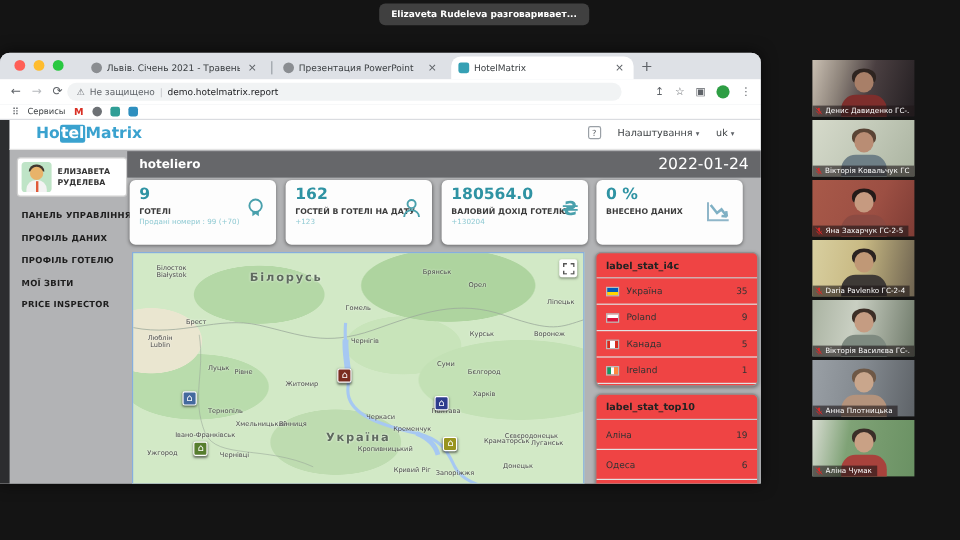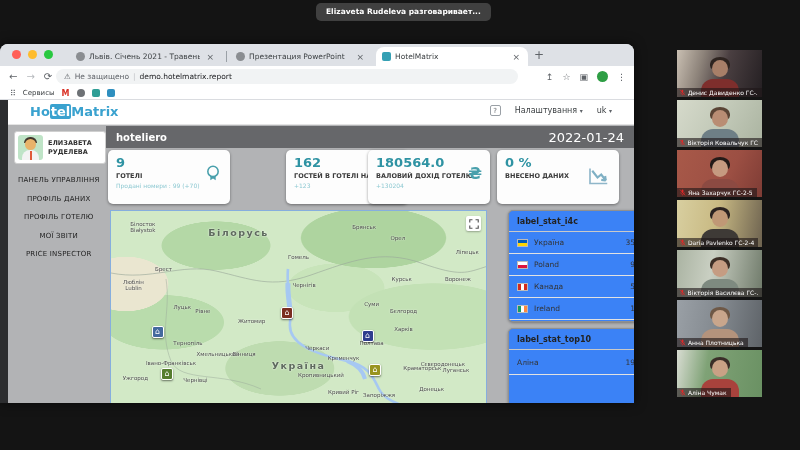--- a/index.html
+++ b/index.html
@@ -67,37 +67,37 @@
   
   .profile-card { position:absolute; left:14px; top:31px; width:92px; height:33px; background:#fff;
     border:1px solid #cfcfcf; border-radius:3px; display:flex; align-items:center; gap:5px; padding:3px; }
   .avatar { position:relative; width:25px; height:25px; border-radius:3px; background:#bfe4c7; overflow:hidden; flex:none; }
   .av-head { position:absolute; left:7px; top:4px; width:11px; height:11px; border-radius:50%; background:#e8b36a; }
   .av-hair { position:absolute; left:6px; top:2px; width:13px; height:6px; border-radius:6px 6px 0 0; background:#41372e; }
   .av-body { position:absolute; left:4px; top:15px; width:17px; height:12px; border-radius:8px 8px 0 0; background:#f3f3f3; }
   .av-tie  { position:absolute; left:11.5px; top:16px; width:2.5px; height:9px; background:#e05a3a; }
   .profile-name { font-size:6.5px; font-weight:bold; color:#333; line-height:9px; }
   .menu { position:absolute; left:18px; top:76px; list-style:none; }
-  .menu li { font-size:7px; font-weight:normal; color:#1d1d1d; margin-bottom:10.5px; letter-spacing:.2px;text-align:center; }
+  .menu li { font-size:7px; font-weight:bold; color:#1d1d1d; margin-bottom:10.5px; letter-spacing:.2px; }
 
   
   .band { position:absolute; left:106px; top:26px; width:528px; height:22px; background:#66676a;
     display:flex; align-items:center; justify-content:space-between; padding:0 10px; }
   .band .hname { color:#fff; font-weight:bold; font-size:10px; }
   .band .hdate { color:#fff; font-size:13px; }
 
   
   .card { position:absolute; top:50px; width:122px; height:54px; background:#fdfdfd; border-radius:5px;
     box-shadow:0 1px 3px rgba(0,0,0,.4); padding:5px 8px; }
   .card .num { font-size:13px; font-weight:bold; color:#2f93a3; }
   .card .lbl { font-size:6.5px; font-weight:bold; color:#3c3c3c; margin-top:2px; line-height:8px; }
   .card .sub { font-size:6px; color:#8ec9d2; margin-top:2px; }
   .card .cicon { position:absolute; right:8px; top:14px; }
   .hryvnia { font-size:16px; font-weight:bold; color:#49a0ac; }
-  .c1{left:108px;} .c2{left:238px;margin-left:48px;} .c3{left:368px;} .c4{left:497px;}
+  .c1{left:108px;} .c2{left:238px;} .c3{left:368px;} .c4{left:497px;}
 
   
   .map { position:absolute; left:110px; top:110px; width:377px; height:194px;
     border:1.5px solid #86aede; overflow:hidden;
     background:
       radial-gradient(ellipse 70px 45px at 4% 38%, #eae6d0 0 60%, transparent 61%),
       radial-gradient(ellipse 90px 40px at 28% 18%, #b4d8a6 0 60%, transparent 61%),
       radial-gradient(ellipse 120px 50px at 70% 14%, #aed49f 0 60%, transparent 61%),
       radial-gradient(ellipse 100px 45px at 14% 58%, #b9dcac 0 60%, transparent 61%),
       radial-gradient(ellipse 140px 55px at 86% 55%, #c3e1b5 0 60%, transparent 61%),
@@ -110,21 +110,21 @@
   .country { position:absolute; transform:translate(-50%,-50%); font-size:9.5px; color:#5e6a5e;
     letter-spacing:1.5px; font-weight:bold; text-shadow:0 0 2px #fff; }
   .marker { position:absolute; width:12px; height:12px; transform:translate(-50%,-100%);
     border:1.5px solid #fff; border-radius:2px; box-shadow:0 1px 2px rgba(0,0,0,.5);
     color:#fff; font-size:8px; text-align:center; line-height:10px; }
   .marker::after { content:"⌂"; }
   .fsbtn { position:absolute; right:5px; top:5px; width:15px; height:15px; background:#fff;
     border-radius:2px; box-shadow:0 1px 2px rgba(0,0,0,.3); display:flex; align-items:center; justify-content:center; }
 
   
-  .panel { position:absolute; left:508px; width:136px; background:#3b82f6; border:1px solid #909090;
+  .panel { position:absolute; left:496px; width:136px; background:#ef4444; border:1px solid #909090;
     border-radius:5px; box-shadow:0 1px 3px rgba(0,0,0,.35); overflow:hidden; }
   .panel.p1 { top:110px; height:112px; }
   .panel.p2 { top:228px; height:90px; }
   .panel .ptitle { font-size:8px; font-weight:bold; color:#222; padding:6px 8px 5px;
     border-bottom:1px solid #c9c9c9; }
   .prow { display:flex; align-items:center; gap:6px; padding:0 8px; height:22px;
     border-bottom:1px solid #e2e2e2; font-size:7.5px; color:#333; }
   .p2 .prow { height:25px; }
   .prow .flag { width:11px; height:8px; border:0.5px solid #bbb; flex:none; }
   .prow .pname { flex:1; }
@@ -373,20 +373,24 @@
       </div>
       <div class="panel p2">
         <div class="ptitle">label_stat_top10</div>
         <div>
 
             <div class="prow">
               <span class="pname">Аліна</span>
               <span class="pval">19</span>
             </div>
 
+            <div class="prow">
+              <span class="pname">Одеса</span>
+              <span class="pval">6</span>
+            </div>
           </div>
       </div>
 
     </div>
   </div>
 
   <span class="share-chevron">∨</span>
 
   <div class="participants">
 

